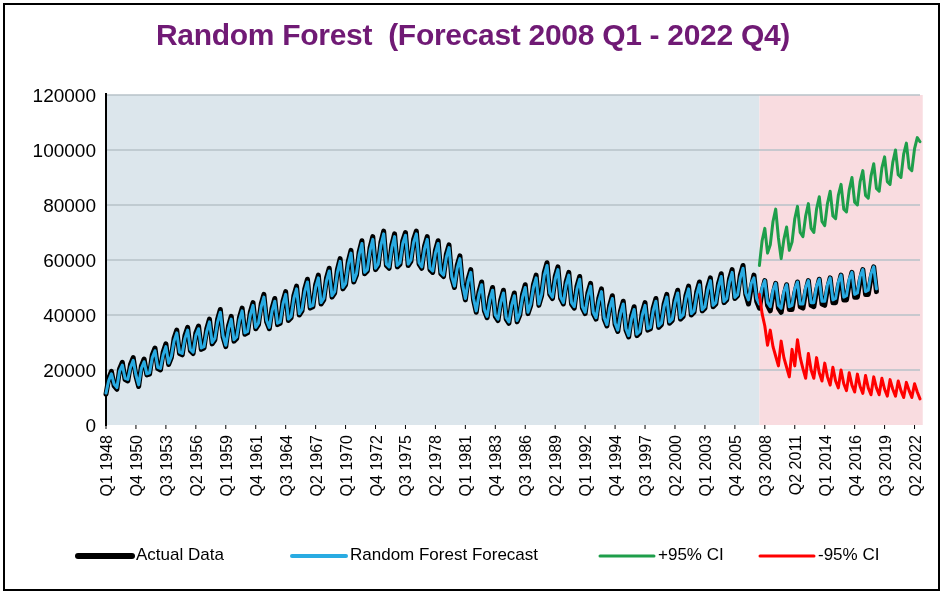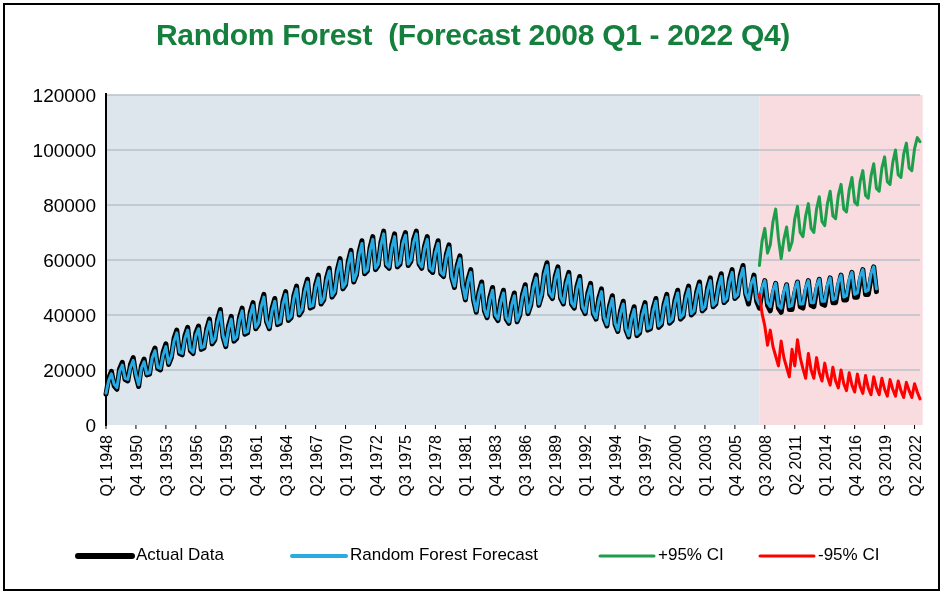--- a/index.html
+++ b/index.html
@@ -1,18 +1,18 @@
 <!DOCTYPE html>
 <html><head>
 <meta charset="utf-8">
 <style>
   html,body{margin:0;padding:0;background:#ffffff;}
   body{width:946px;height:596px;overflow:hidden;font-family:"Liberation Sans",sans-serif;}
   #frame{position:absolute;left:3px;top:3px;width:937px;height:588px;border:2px solid #000;box-sizing:border-box;background:#fff;}
-  #title{position:absolute;left:0;top:18px;width:100%;text-align:center;font-size:30px;font-weight:700;color:#15803d;
+  #title{position:absolute;left:0;top:18px;width:100%;text-align:center;font-size:30px;font-weight:700;color:#701a75;
          font-family:"Liberation Sans",sans-serif;font-stretch:condensed;letter-spacing:-0.3px;white-space:pre;}
   #plotwrap{position:absolute;left:0;top:0;width:946px;height:596px;}
   svg{display:block;}
   .ylab{font-size:19px;fill:#000;font-family:"Liberation Sans",sans-serif;text-anchor:end;}
   .xlab{font-size:16px;fill:#000;font-family:"Liberation Sans",sans-serif;}
   .legtext{font-size:17px;fill:#000;font-family:"Liberation Sans",sans-serif;dominant-baseline:middle;}
 </style>
 </head>
 <body>
 

